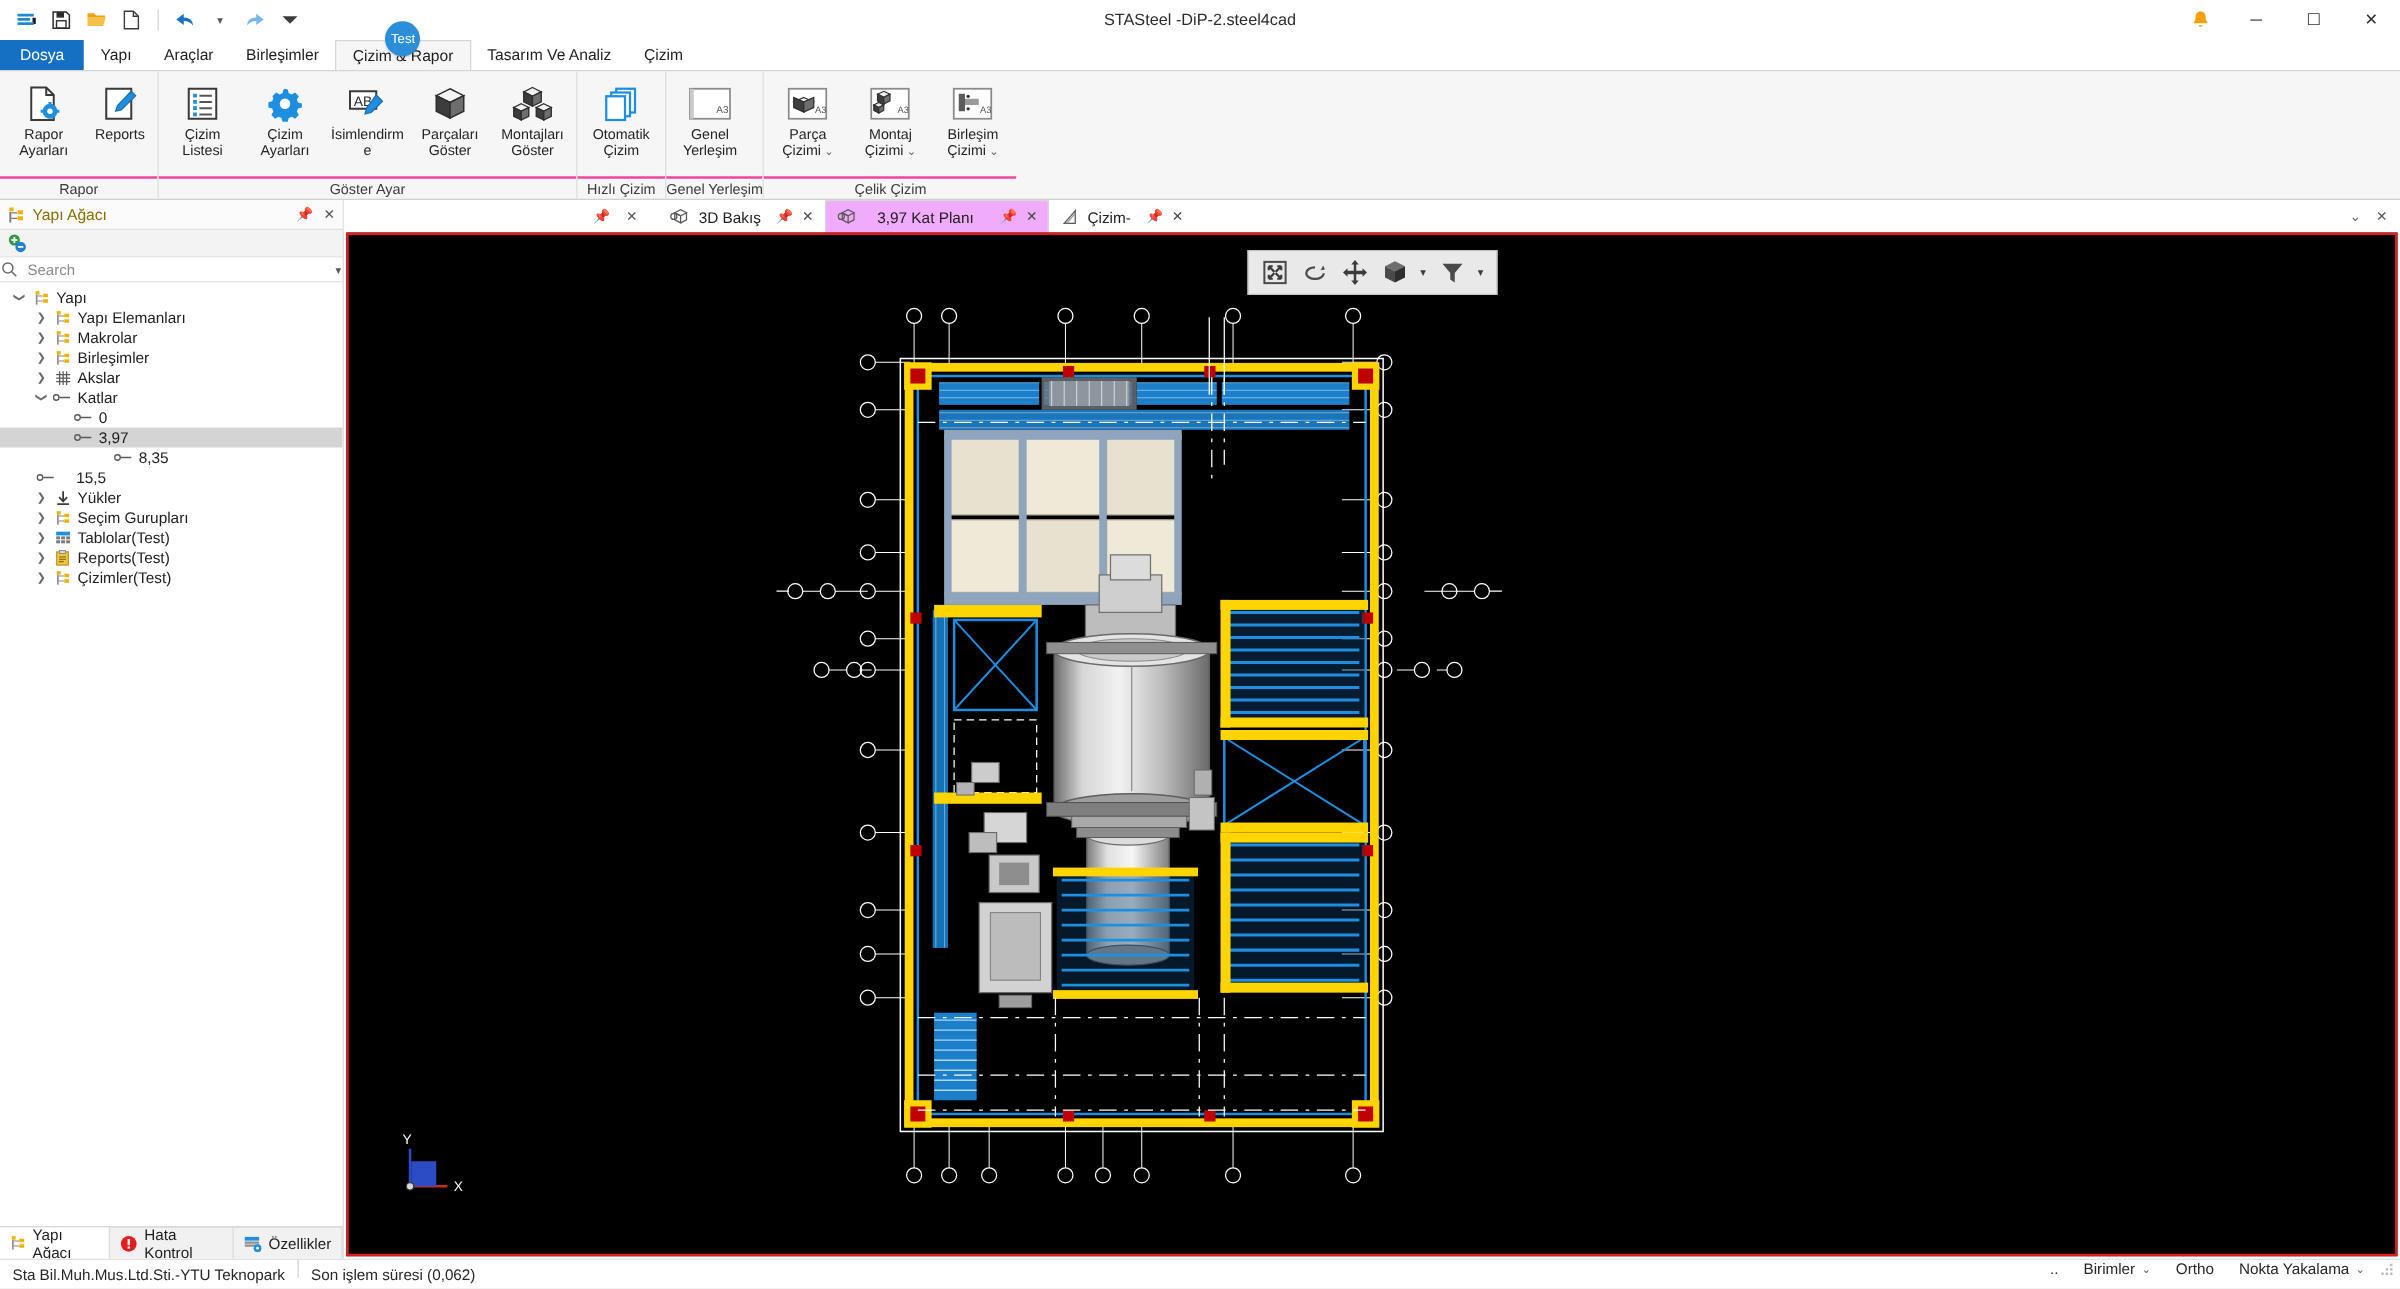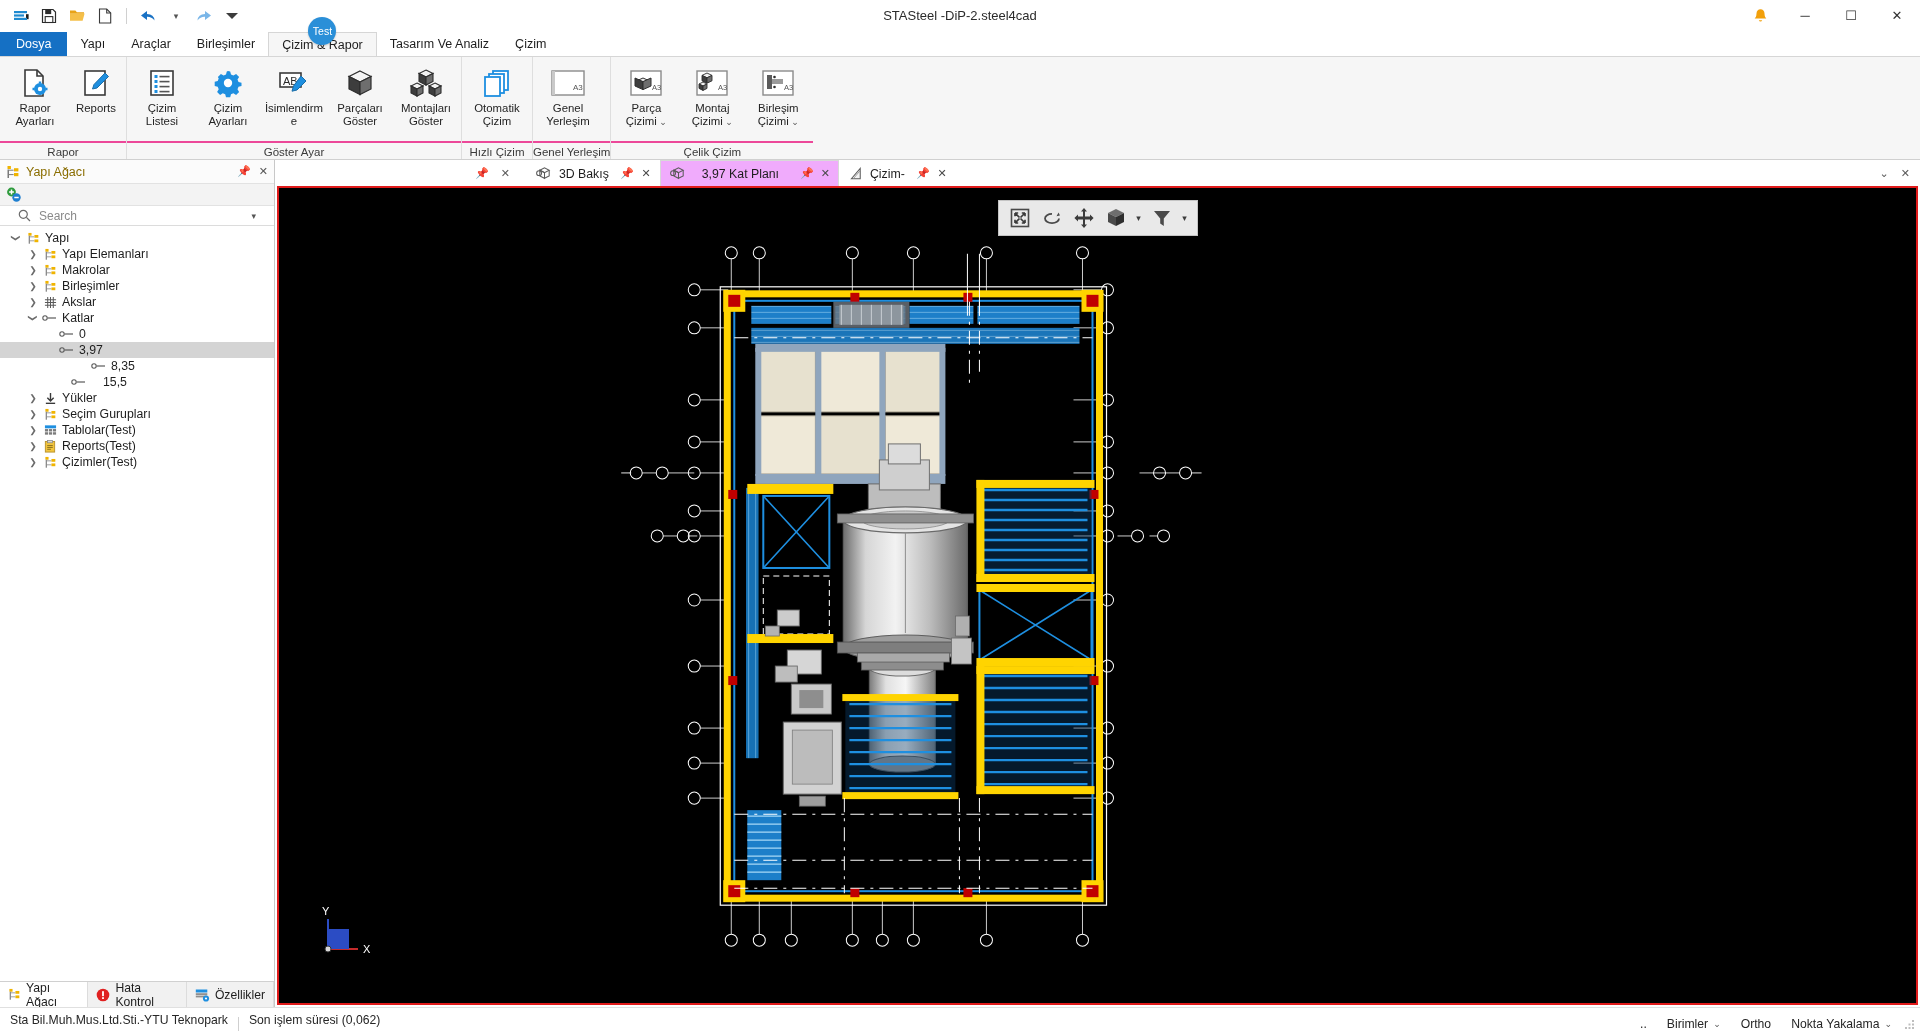--- a/index.html
+++ b/index.html
@@ -97,21 +97,21 @@
     border-bottom:1px solid #e2e2e2;
   }
   .dock-title .t { color:#8a6d00; font-weight:normal; }
   .dock-title .dockbtns { margin-left:auto; display:flex; gap:8px; color:#555; font-size:11px; }
   .dock-toolbar {
     height:22px; flex:0 0 22px; display:flex; align-items:center; padding:0 6px;
     background:#f3f3f3; border-bottom:1px solid #e2e2e2;
   }
   .search-row {
     height:20px; flex:0 0 20px; display:flex; align-items:center; gap:6px;
-    padding:0 18px; border-bottom:1px solid #dcdcdc; background:#fff;
+    padding:0 1px; border-bottom:1px solid #dcdcdc; background:#fff;
   }
   .search-row input {
     flex:1; border:none; outline:none; font-family:inherit; font-size:12px; color:#555;
     background:transparent;
   }
   .search-row input::placeholder { color:#8a8a8a; }
   .tree { flex:1; overflow:auto; padding-top:4px; background:#fff; }
   .tnode {
     height:16px; display:flex; align-items:center; font-size:12.3px; color:#1d1d1d;
     white-space:nowrap; cursor:default;
@@ -174,21 +174,21 @@
   
   .bottomstrip {
     height:26px; flex:0 0 26px; display:flex; align-items:stretch;
     background:#f1f1f1; border-top:1px solid #d0d0d0;
   }
   .btab {
     display:flex; align-items:center; gap:5px; padding:0 9px; font-size:12.2px;
     background:#ffffff; border-right:1px solid #d0d0d0; cursor:default;
   }
   .statusbar {
-    height:24px; flex:0 0 24px; display:flex; align-items:flex-end;
+    height:24px; flex:0 0 24px; display:flex; align-items:flex-start;
     background:#ffffff; border-top:1px solid #e0e0e0; font-size:12.2px; color:#262626;
   }
   .st-cell { padding:0 10px; display:flex; align-items:center; height:100%; }
   .st-sep { width:1px; height:14px; background:#cfcfcf; }
   .st-right { margin-left:auto; display:flex; align-items:center; }
   .st-right .st-cell { gap:5px; }
   .caret-s { font-size:9px; color:#555; }
   .grip { width:14px; height:14px; margin-right:4px; opacity:.55; }
 
   
@@ -597,21 +597,21 @@
           <div class="tnode" style="padding-left: 42px; margin-left: 32px;">
             <span class="exp"></span>
             <span class="tico">
               <svg width="16" height="10" viewBox="0 0 16 10">
                 <circle cx="3" cy="5" r="2.2" fill="none" stroke="#5a5a5a" stroke-width="1.1"></circle>
                 <path d="M5.6 5H14" stroke="#5a5a5a" stroke-width="1.2"></path>
               </svg>
             </span>
             <span class="tlbl">8,35</span>
           </div>
-          <div class="tnode" style="padding-left: 42px; gap: 12px;">
+          <div class="tnode" style=" gap: 12px;">
             <span class="exp"></span>
             <span class="tico">
               <svg width="16" height="10" viewBox="0 0 16 10">
                 <circle cx="3" cy="5" r="2.2" fill="none" stroke="#5a5a5a" stroke-width="1.1"></circle>
                 <path d="M5.6 5H14" stroke="#5a5a5a" stroke-width="1.2"></path>
               </svg>
             </span>
             <span class="tlbl">15,5</span>
           </div>
           <div class="tnode" style="padding-left: 25px;">

